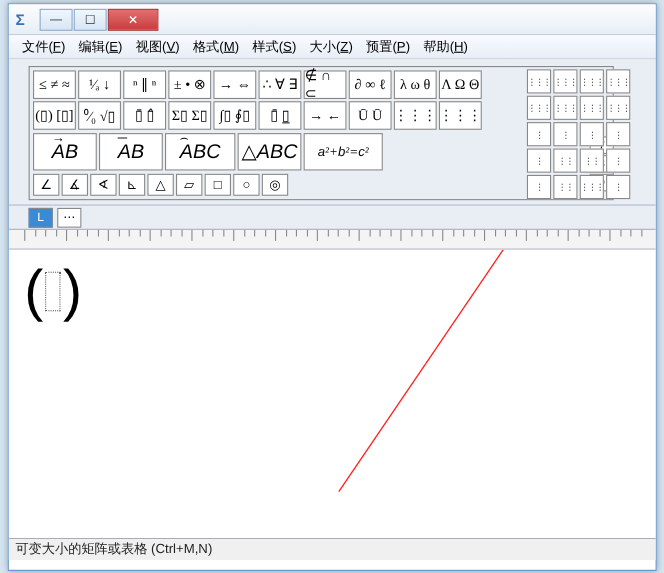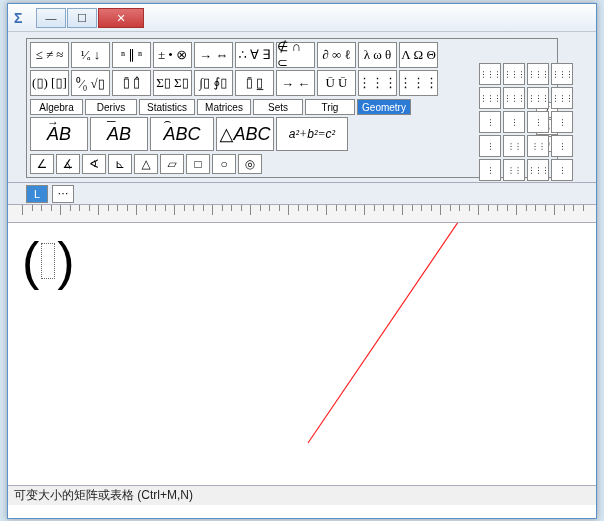--- a/index.html
+++ b/index.html
@@ -52,20 +52,30 @@
 <div class="window">
   <div class="titlebar">
     <span class="app-icon">Σ</span>
     <div class="winbtns">
       <div class="winbtn">—</div>
       <div class="winbtn">☐</div>
       <div class="winbtn close">✕</div>
     </div>
   </div>
 
+  <div class="menubar" id="menubar">
+      <div class="menuitem">文件(<u>F</u>)</div>
+      <div class="menuitem">编辑(<u>E</u>)</div>
+      <div class="menuitem">视图(<u>V</u>)</div>
+      <div class="menuitem">格式(<u>M</u>)</div>
+      <div class="menuitem">样式(<u>S</u>)</div>
+      <div class="menuitem">大小(<u>Z</u>)</div>
+      <div class="menuitem">预置(<u>P</u>)</div>
+      <div class="menuitem">帮助(<u>H</u>)</div>
+    </div>
 
   <div class="toolbar-zone">
     <div class="palette" style="position:relative;">
       <div class="prow prow1" id="row1">
           <div class="pcell ">≤ ≠ ≈</div>
           <div class="pcell ">¹⁄ₐ ↓</div>
           <div class="pcell ">ⁿ ∥ ⁿ</div>
           <div class="pcell ">± • ⊗</div>
           <div class="pcell ">→ ⇔</div>
           <div class="pcell ">∴ ∀ ∃</div>
@@ -81,29 +91,20 @@
           <div class="pcell ">Σ▯ Σ▯</div>
           <div class="pcell ">∫▯ ∮▯</div>
           <div class="pcell ">▯̄ ▯̲</div>
           <div class="pcell ">→ ←</div>
           <div class="pcell ">Ū Ū</div>
           <div class="pcell ">⋮⋮⋮</div>
           <div class="pcell ">⋮⋮⋮</div>
         </div>
       <div style="display:flex;align-items:flex-start;">
         <div style="flex:0 0 auto;">
-          <div class="tabrow" id="tabs">
-              <div class="tab" style="width: 53px;">Algebra</div>
-              <div class="tab" style="width: 52px;">Derivs</div>
-              <div class="tab" style="width: 56px;">Statistics</div>
-              <div class="tab" style="width: 54px;">Matrices</div>
-              <div class="tab" style="width: 50px;">Sets</div>
-              <div class="tab" style="width: 50px;">Trig</div>
-              <div class="tab sel" style="width: 54px;">Geometry</div>
-            </div>
           <div class="largerow" id="large">
               <div class="lgcell">
                 <span style="position:relative;"><span style="position:absolute;top:-10px;left:0;right:0;font-size:12px;font-style:normal;">→</span>AB</span>
               </div>
               <div class="lgcell">
                 <span style="position:relative;"><span style="position:absolute;top:-10px;left:0;right:0;font-size:12px;font-style:normal;">─</span>AB</span>
               </div>
               <div class="lgcell w2">
                 <span style="position:relative;"><span style="position:absolute;top:-10px;left:0;right:0;font-size:12px;font-style:normal;">⌢</span>ABC</span>
               </div>

